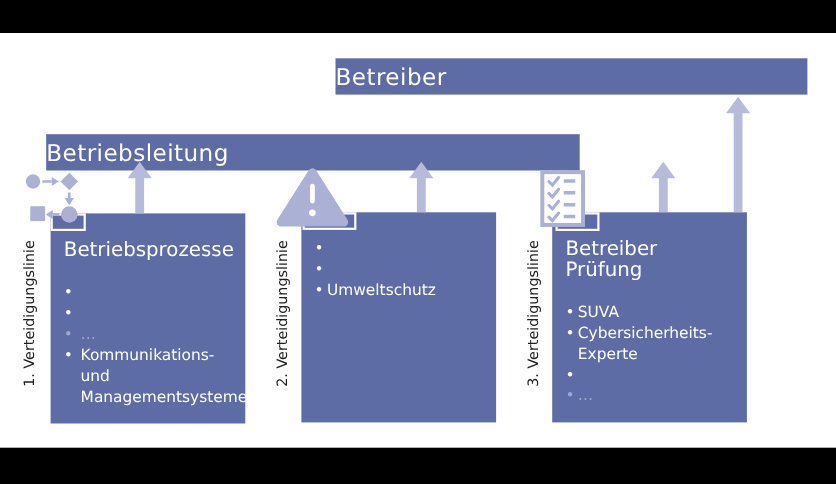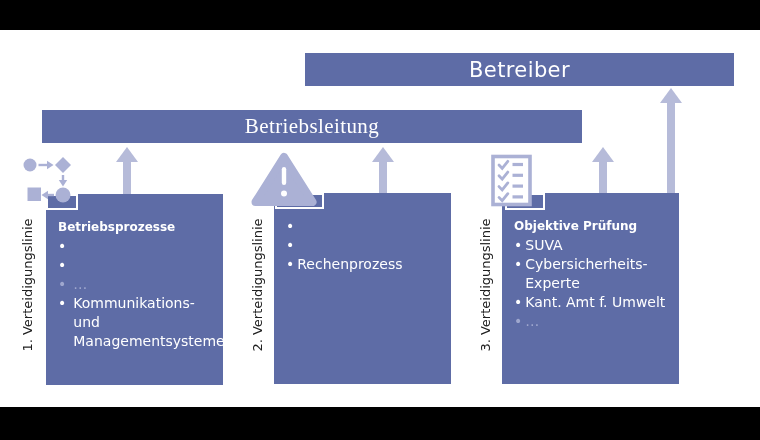--- a/index.html
+++ b/index.html
@@ -7,35 +7,35 @@
     position:relative; width:760px; height:440px;
     background:#ffffff; overflow:hidden;
     font-family:"DejaVu Sans","Liberation Sans",sans-serif;
   }
   .letterbox { position:absolute; left:0; width:760px; background:#000000; }
   .letterbox.top { top:0; height:30px; }
   .letterbox.bottom { top:407px; height:33px; }
 
   .bar {
     position:absolute; height:33px; background:#5E6CA6; color:#ffffff;
-    display:flex; align-items:center; justify-content:center;
+    display:flex; align-items:center; 
     font-size:21px; letter-spacing:0.4px;
   }
   .bar.betreiber { left:305px; top:53px; width:429px; }
-  .bar.betriebsleitung { left:42px; top:110px; width:540px;font-family:Liberation Serif, serif; }
+  .bar.betriebsleitung { left:42px; top:122px; width:485px; }
 
   .box {
     position:absolute; top:194px; width:177px; height:191px;
     background:#5E6CA6; color:#ffffff; box-sizing:border-box;
     padding:24px 8px 0 12px; font-size:14px; z-index:1;
   }
   .box.c1 { left:46px; }
   .box.c2 { left:274px; top:193px; }
   .box.c3 { left:502px; top:193px; }
-  .box h3 { margin:0 0 0 0; font-size:12px; font-weight:700; line-height:19px; }
+  .box h3 { margin:0 0 20px 0; font-size:18px; font-weight:400; line-height:19px; }
   .box ul { margin:0; padding:0; list-style:none; }
   .box li { display:flex; line-height:19px; white-space:pre-line; }
   .box li .marker { flex:0 0 auto; margin-right:3px; }
   .box.c1 li .marker { margin-right:7px; }
   .box li.muted { color:#9FA7CE; }
 
   .frame {
     position:absolute; border:2px solid #ffffff; box-sizing:border-box;
     background:transparent; z-index:2;
   }
@@ -100,31 +100,31 @@
       <li class="muted"><span class="marker">•</span><span>…</span></li>
       <li><span class="marker">•</span><span>Kommunikations- und
 Managementsysteme</span></li>
     </ul>
   </div>
 
   <div class="box c2">
     <ul>
       <li><span class="marker">•</span></li>
       <li><span class="marker">•</span></li>
-      <li><span class="marker">•</span><span>Rechenprozess</span></li>
+      <li><span class="marker">•</span><span>Umweltschutz</span></li>
     </ul>
   </div>
 
   <div class="box c3">
-    <h3>Objektive Prüfung</h3>
+    <h3>Betreiber Prüfung</h3>
     <ul>
       <li><span class="marker">•</span><span>SUVA</span></li>
       <li><span class="marker">•</span><span>Cybersicherheits-
 Experte</span></li>
-      <li><span class="marker">•</span><span>Kant. Amt f. Umwelt</span></li>
+      <li><span class="marker">•</span></li>
       <li class="muted"><span class="marker">•</span><span>…</span></li>
     </ul>
   </div>
 
   <div class="frame f1"></div>
   <div class="frame f2"></div>
   <div class="frame f3"></div>
 
   <svg class="icon-svg" style="left:20px;top:154px" width="72" height="52">
     <circle cx="10" cy="11" r="6.5" fill="#ABB1D5"></circle>

